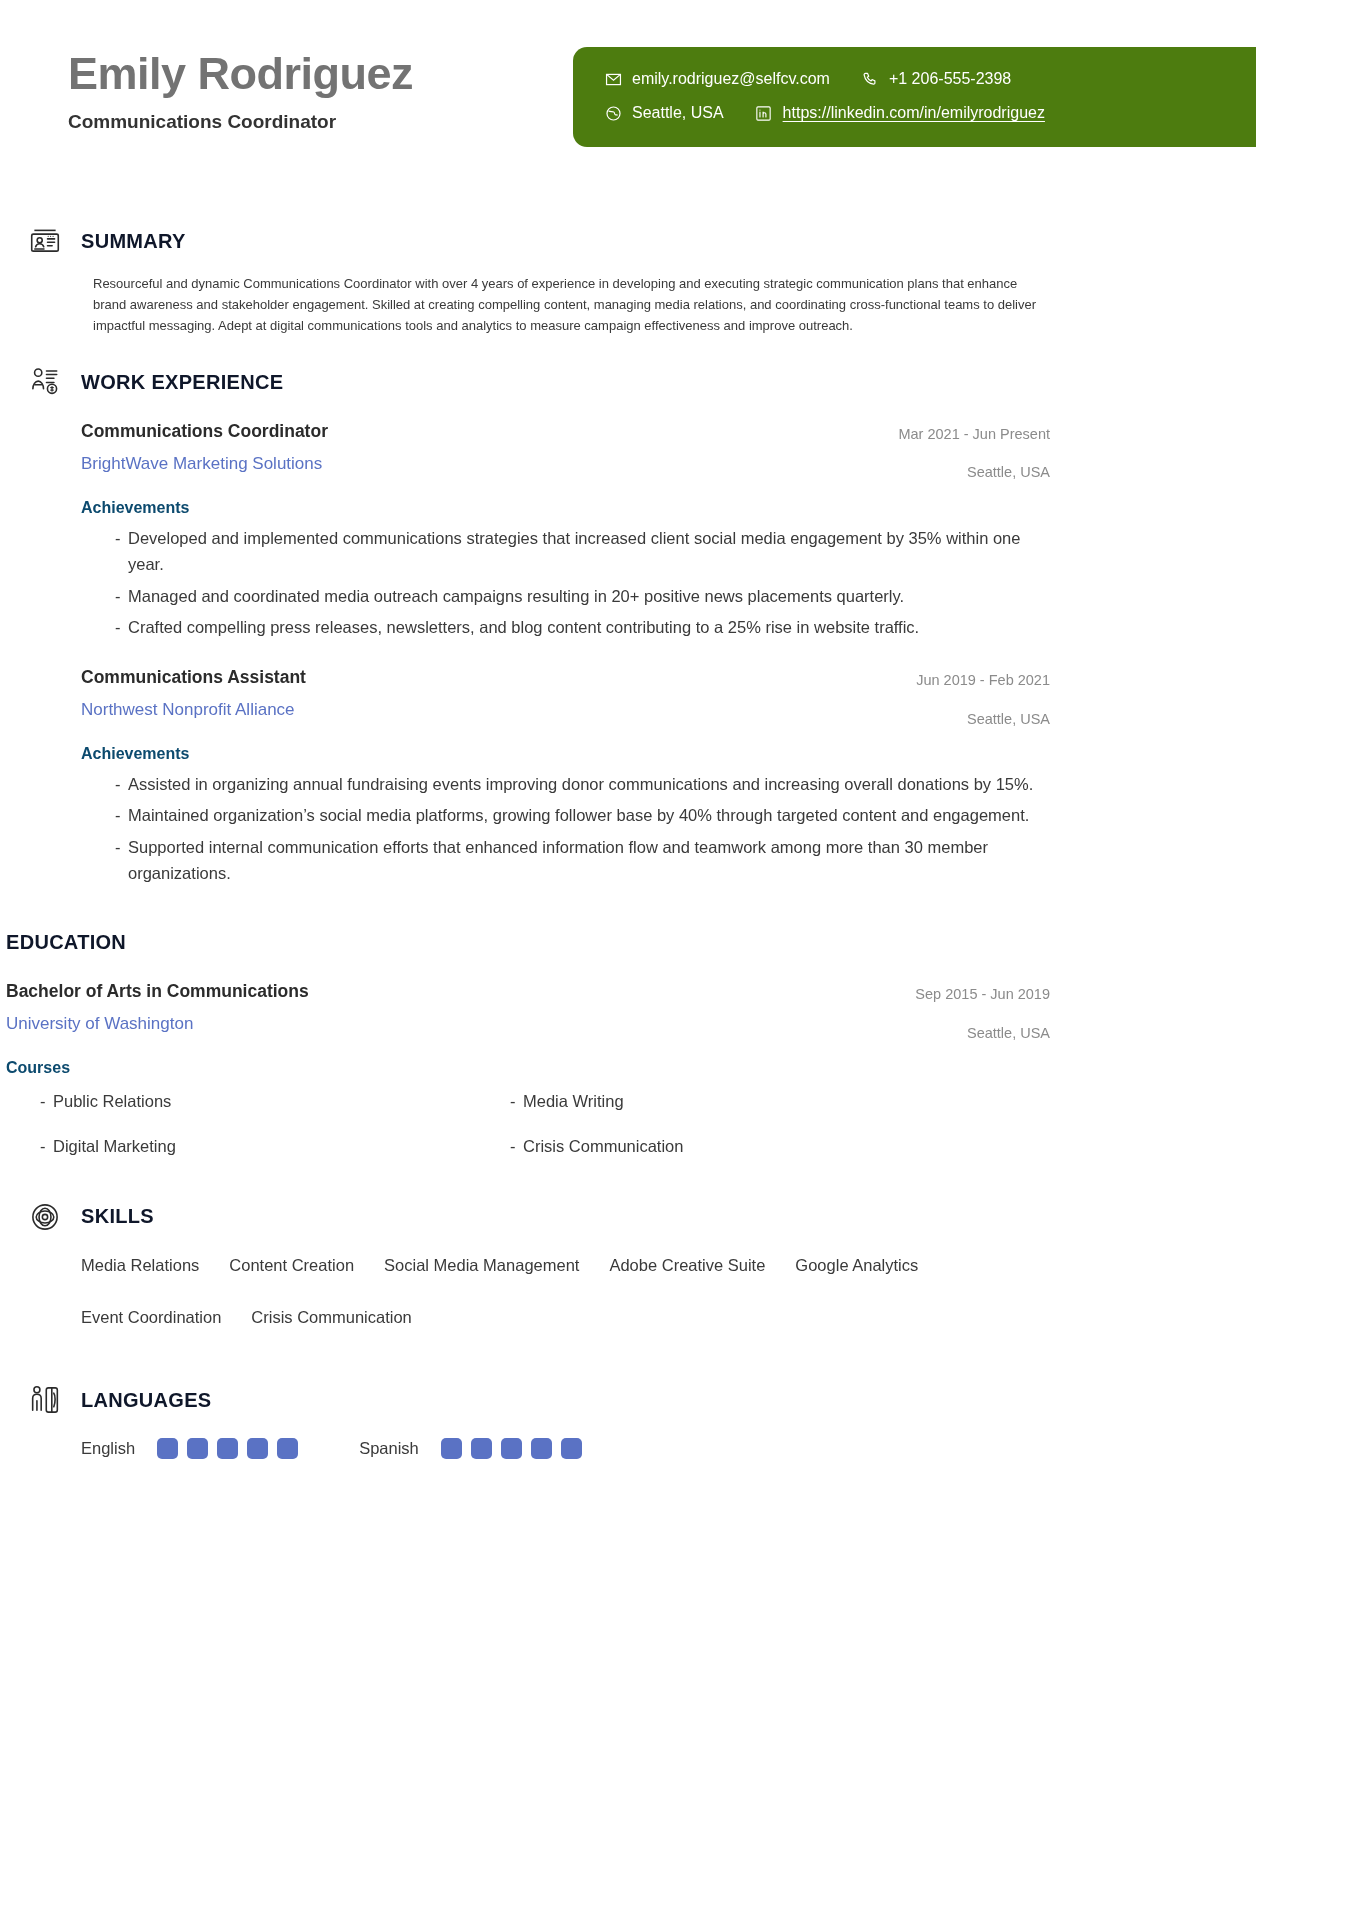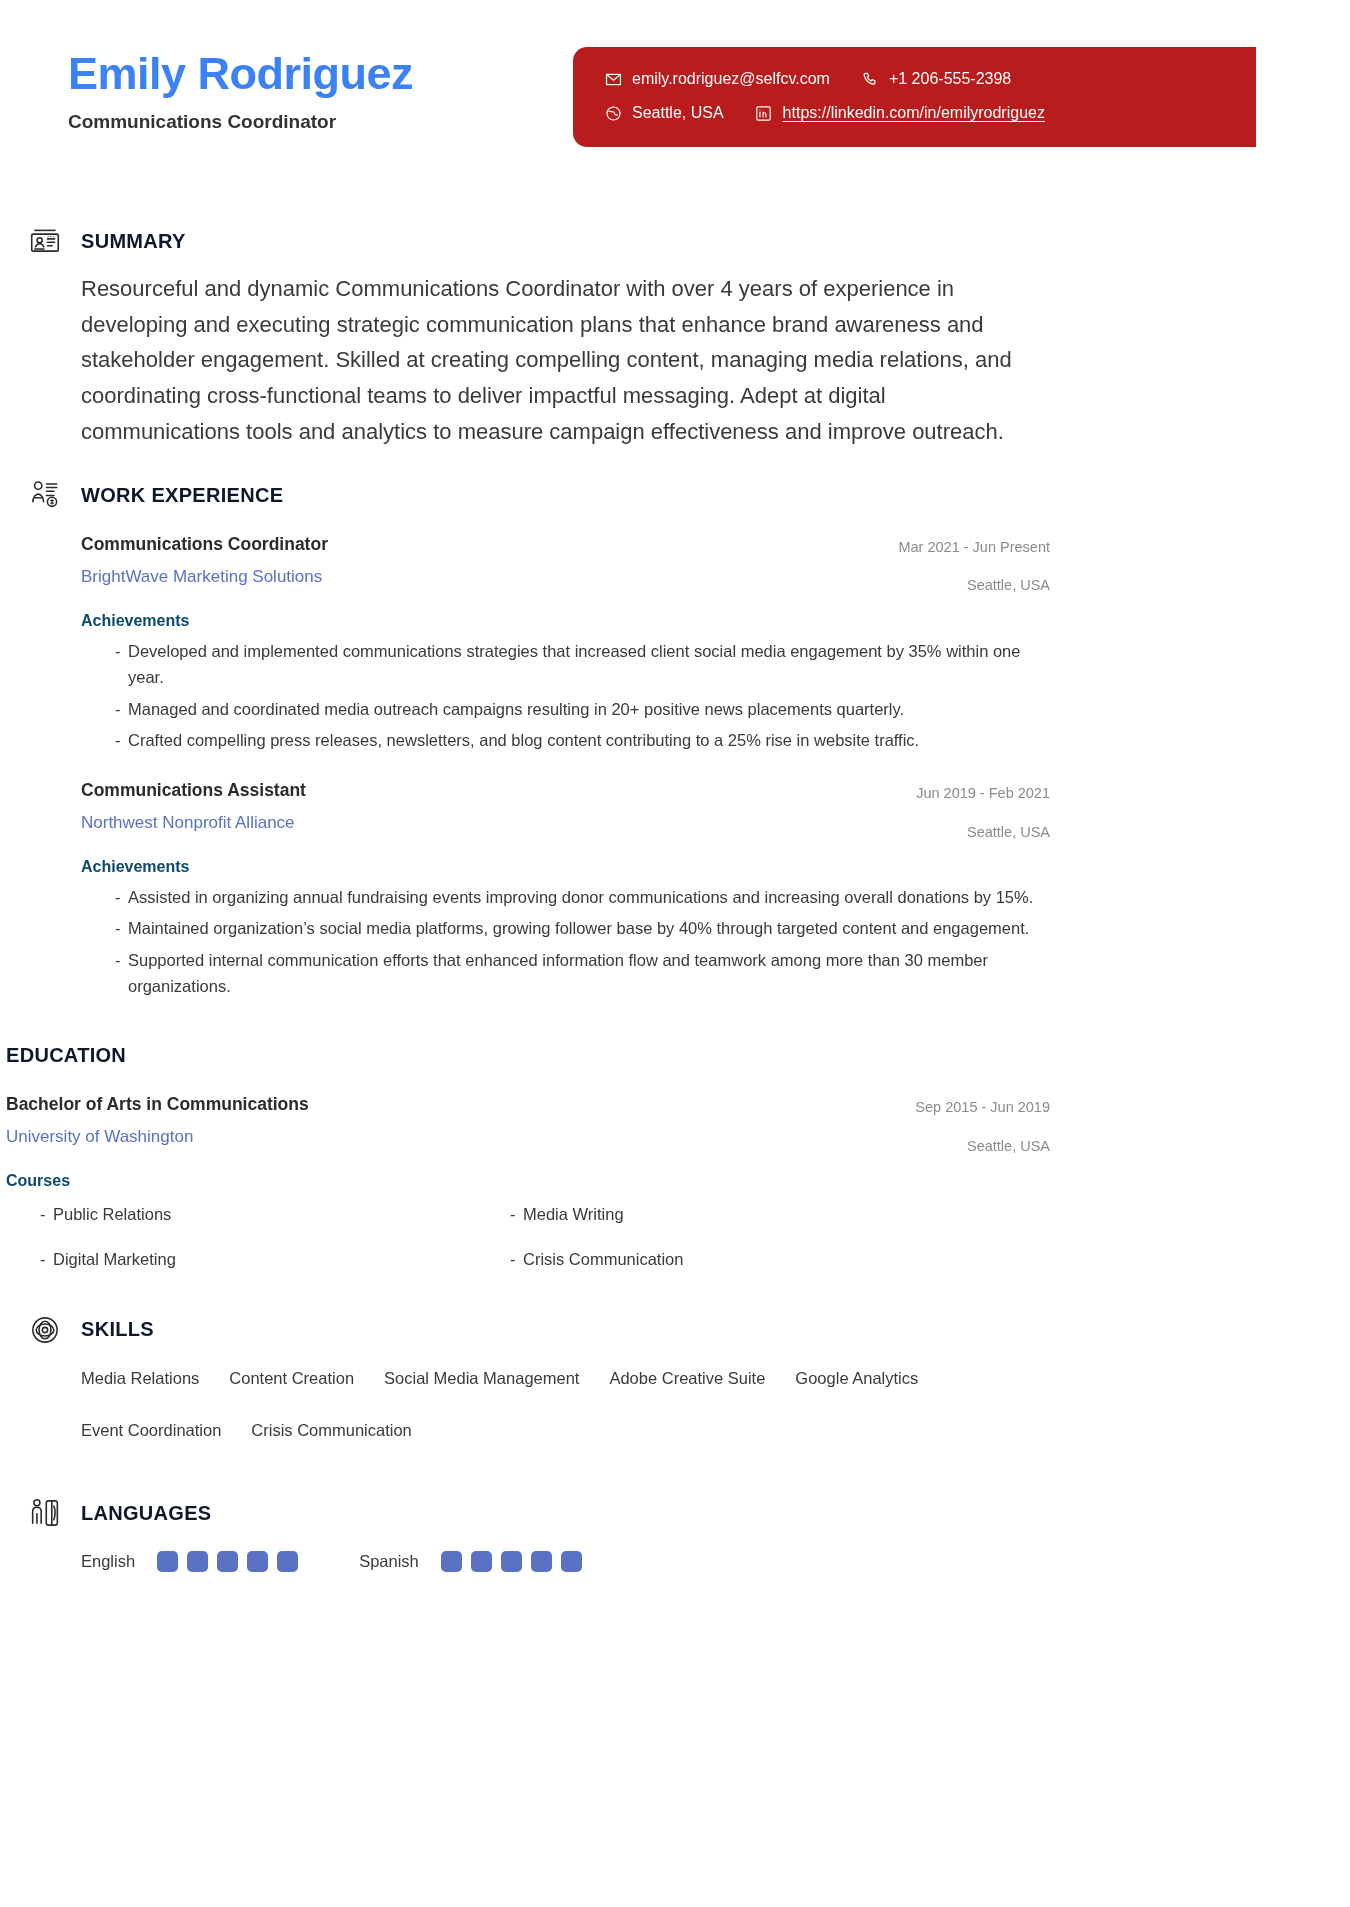--- a/index.html
+++ b/index.html
@@ -27,40 +27,40 @@
   }
   .name-block {
     position: absolute;
     left: 68px;
     top: 50px;
   }
   .name {
     font-size: 45px;
     font-weight: 700;
     letter-spacing: -0.5px;
-    color: #3b82f6;
+    color: #737373;
     line-height: 1.05;
     margin: 0;
     white-space: nowrap;
   }
   .job-title {
     font-size: 19px;
     font-weight: 700;
     color: #333333;
     margin-top: 14px;
     white-space: nowrap;
   }
   .contact-card {
     position: absolute;
     left: 573px;
     top: 47px;
     width: 683px;
     padding: 22px 30px 24px 30px;
     box-sizing: border-box;
-    background: #b91c1c;
+    background: #4d7c0f;
     border-top-left-radius: 14px;
     border-bottom-left-radius: 14px;
     color: #ffffff;
   }
   .contact-row {
     display: flex;
     align-items: center;
     margin-bottom: 14px;
   }
   .contact-row:last-child { margin-bottom: 0; }
@@ -115,25 +115,25 @@
   .section-icon svg { display: block; }
   .section-title {
     font-size: 20px;
     font-weight: 700;
     letter-spacing: 0.3px;
     color: #0f172a;
     margin: 0;
   }
 
   .summary-text {
-    font-size: 22px;
+    font-size: 13px;
     line-height: 1.62;
     color: #3a3a3a;
     max-width: 960px;
-    margin: 0;
+    margin: 12px;
     padding-right: 0;
   }
 
   
   .entry {
     position: relative;
     margin-top: 18px;
   }
   .entry:first-of-type { margin-top: 6px; }
   .entry-head {

